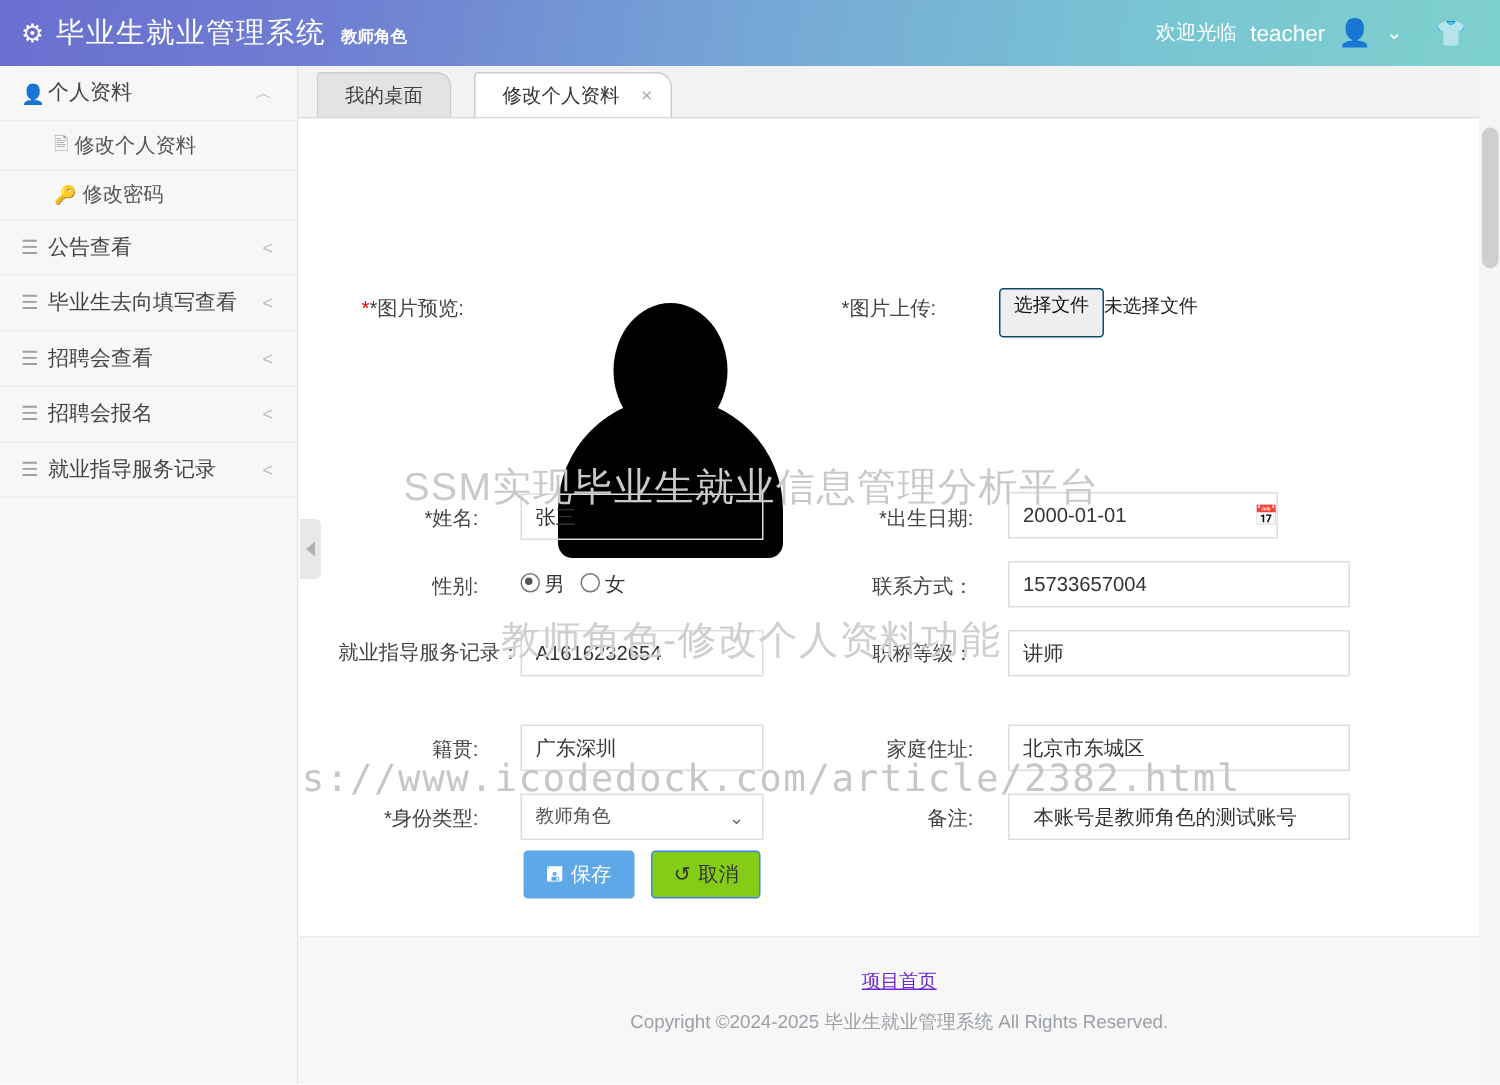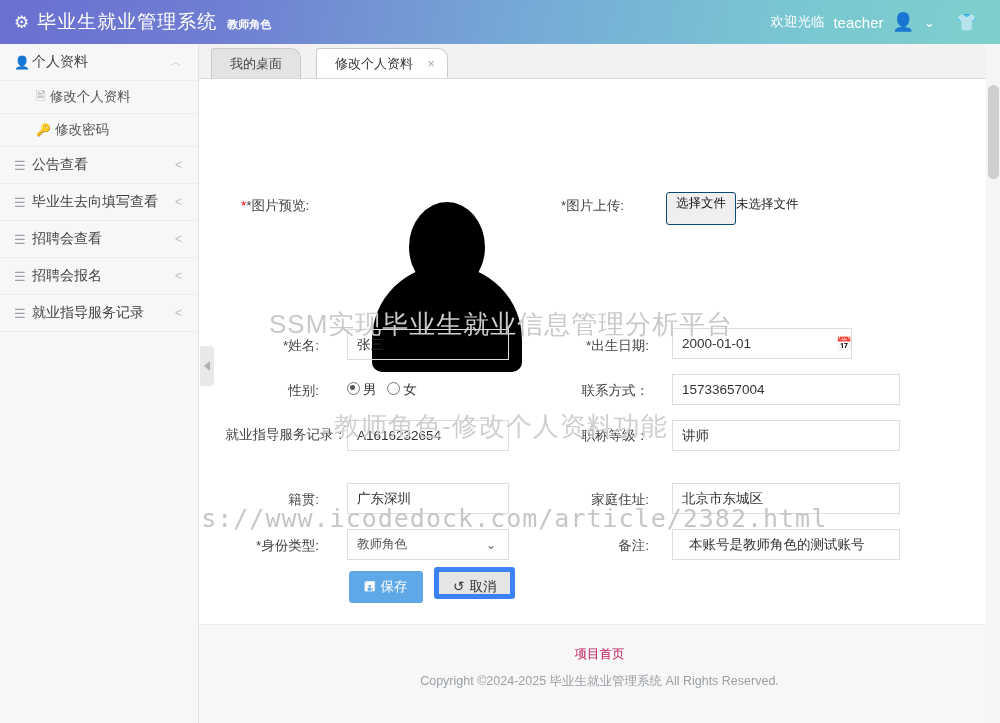--- a/index.html
+++ b/index.html
@@ -118,31 +118,31 @@
   .radio-dot.on::after{content:"";position:absolute;left:2px;top:2px;width:5px;height:5px;
     border-radius:50%;background:#555;}
   .sel-caret{position:absolute;font-size:12px;color:#666;}
 
   .btnrow{position:absolute;left:150px;top:488px;z-index:5;}
   .btn{
     display:inline-block;height:32px;line-height:30px;padding:0 14px;font-size:13.5px;
     border-radius:3px;box-sizing:border-box;margin-right:8px;
   }
   .btn-save{background:#5fa8e8;color:#fff;border:1px solid #5fa8e8;}
-  .btn-cancel{background:#e5e5e5;color:#333;border:5px solid #3b82f6;}
+  .btn-cancel{background:#84cc16;color:#333;border:1px solid #3b82f6;}
   .btn .bico{margin-right:5px;}
 
   
   .footer{
     position:absolute;left:199px;top:624px;width:801px;height:99px;
     background:#f7f7f7;border-top:1px solid #ececec;box-sizing:border-box;
     text-align:center;color:#9aa0a6;font-size:12.5px;padding-top:21px;
   }
   .footer div{margin-bottom:10px;}
-  .footer .flink{color:#be185d;}
+  .footer .flink{color:#6d28d9;text-decoration:underline;}
 
   
   .vscroll{position:absolute;right:0;top:79px;width:14px;height:644px;background:#f5f5f5;}
   .vthumb{position:absolute;right:1px;top:6px;width:11px;height:94px;background:#cfcfcf;border-radius:6px;}
   .vtrack-top{position:absolute;right:0;top:44px;width:14px;height:35px;background:#f5f5f5;}
 </style>
 </head>
 <body>
 
 <div class="app">

